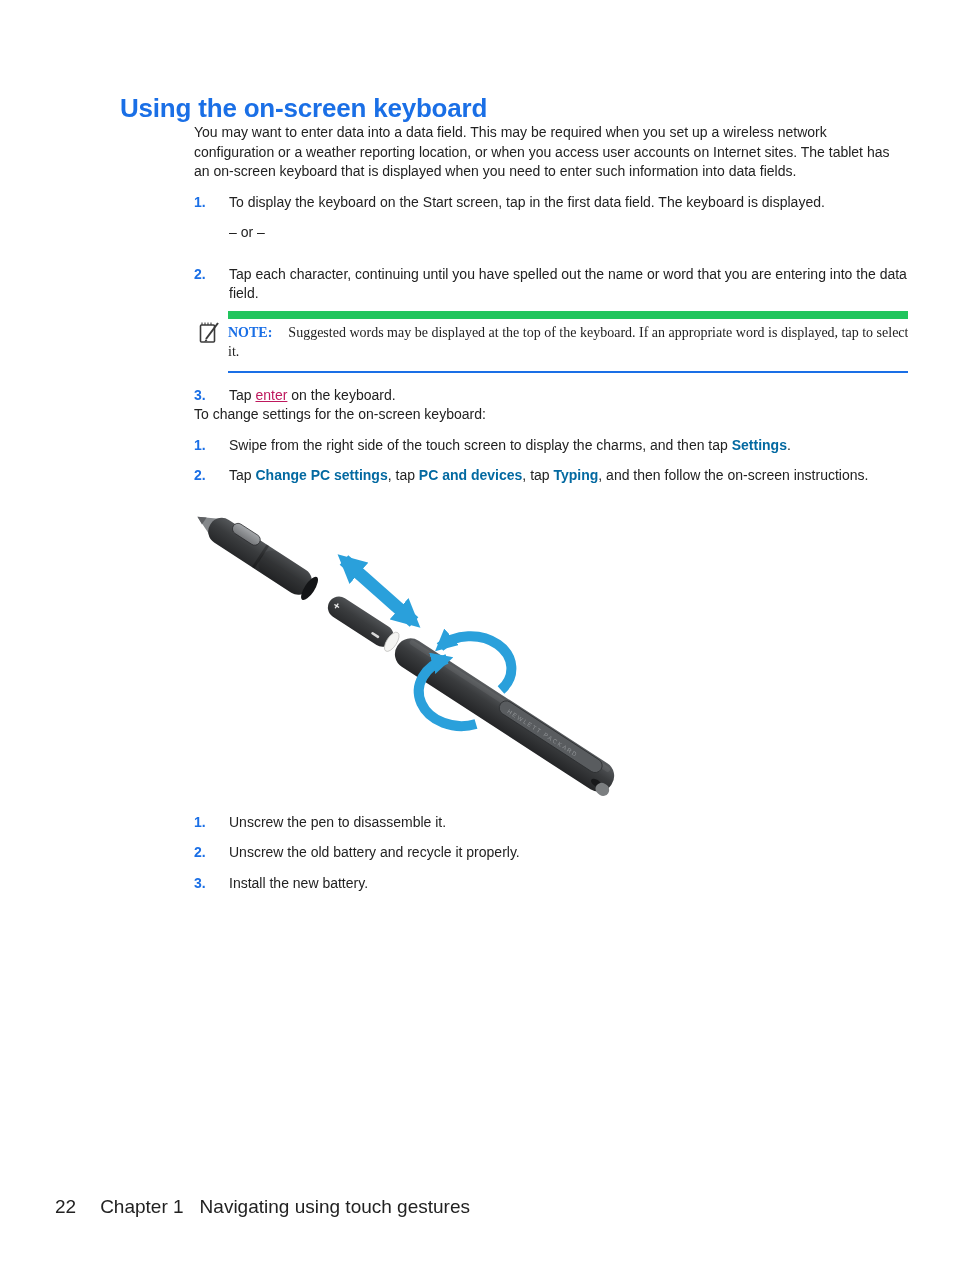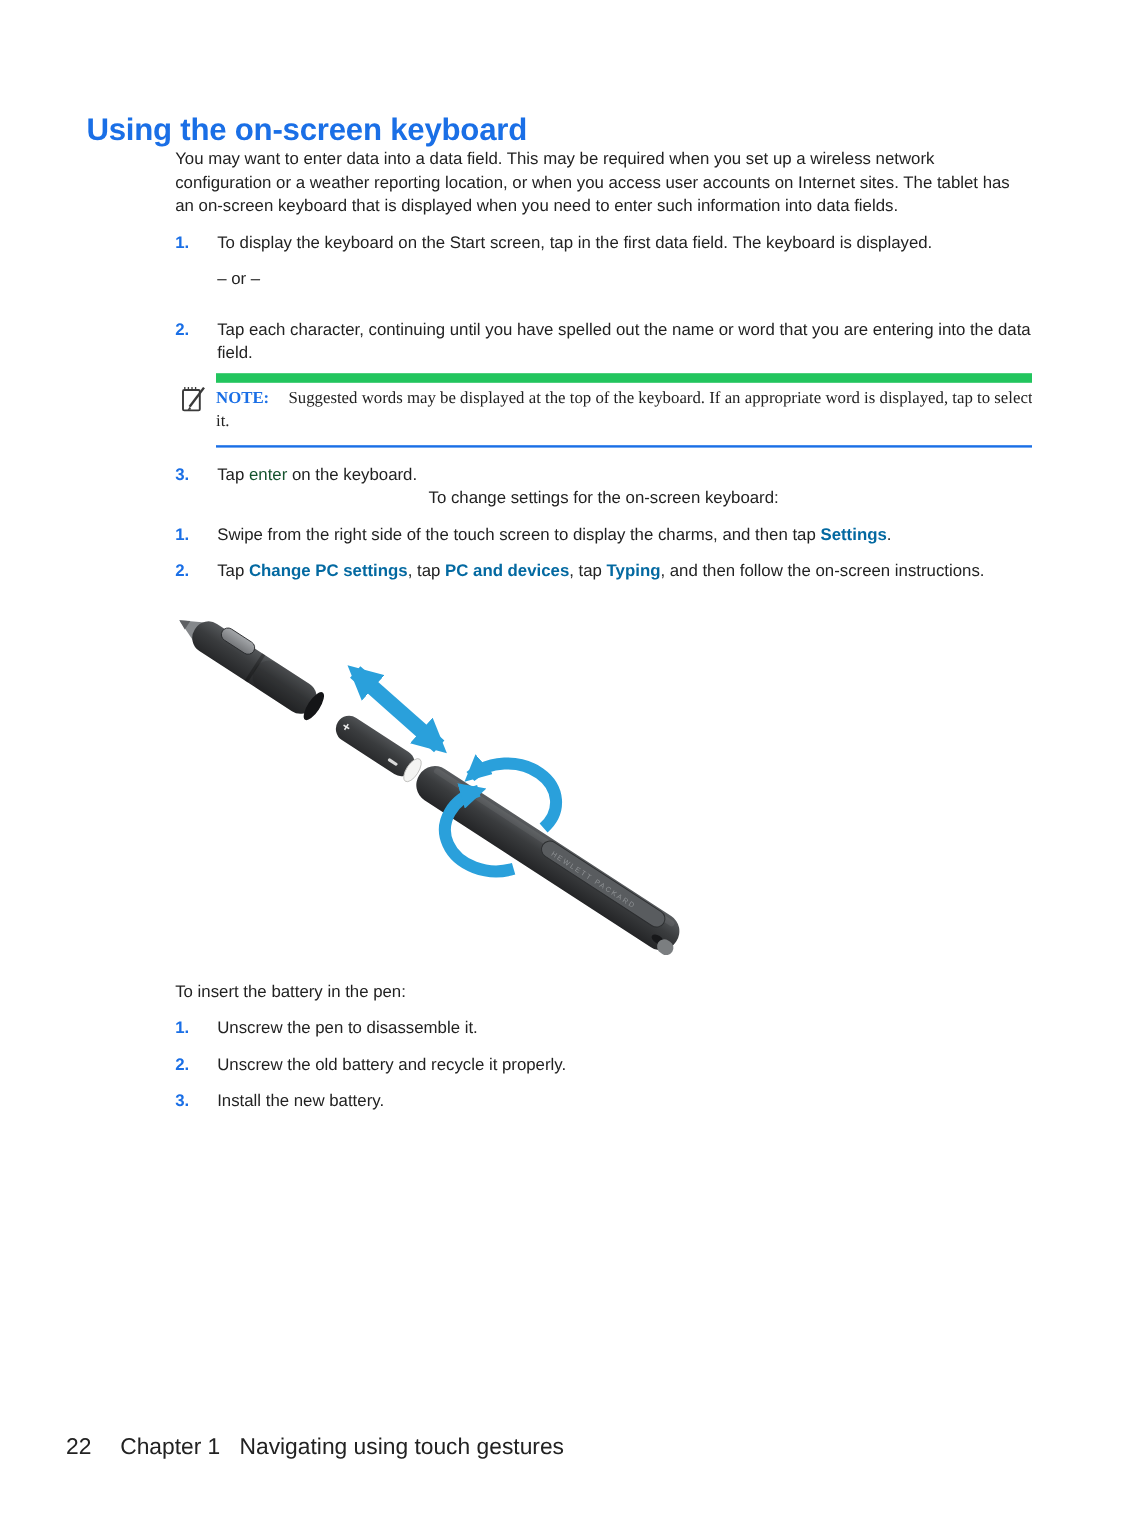--- a/index.html
+++ b/index.html
@@ -3,45 +3,46 @@
 <meta charset="utf-8">
 <style>
   html,body{margin:0;padding:0;background:#ffffff;}
   .page{
     position:relative;
     width:860px;height:1270px;
     background:#ffffff;
     font-family:"Liberation Sans","DejaVu Sans",sans-serif;
     color:#222222;
     overflow:hidden;
+    padding-left:48px;
   }
   h1.section-heading{
     margin:0 0 0 72px;
     font-size:26px;
     line-height:30px;
     font-weight:700;
     color:#1A6FE6;
     letter-spacing:-0.2px;
   }
   #heading-keyboard{padding-top:93px;}
   #heading-pen{margin-top:21px;}
   .body-text{font-size:14px;line-height:19.5px;}
   p.para{margin:0 0 0 146px;width:714px;}
   .intro{margin-top:16px;}
-  .plain-lead{margin-top:11px;text-align:center;}
+  .plain-lead{margin-top:11px;}
   .steps{margin:0 0 0 146px;width:714px;}
   .li{display:flex;margin-top:11px;}
   .li.mt12{margin-top:12px;}
   .li.mt13{margin-top:13px;}
   .num{flex:0 0 35px;width:35px;color:#1A6FE6;font-weight:700;}
   .li-body{flex:1;max-width:679px;}
   .or-divider{margin:11px 0 10px 0;}
   .sub-para{margin-top:10px;}
   b{font-weight:700;color:#0369a1;}
-  .link{color:#14532d;}
+  .link{color:#be185d;text-decoration:underline;}
   .note-box{
     position:relative;
     margin:7px 0 0 180px;
     width:688px;
     border-top:8px solid #22c55e;
     border-bottom:2px solid #1A6FE6;
     padding:4px 2px 9px 0;
     font-family:Liberation Serif, serif;
   }
   .note-label{color:#1A6FE6;font-weight:700;padding-right:16px;}
@@ -161,21 +162,20 @@
         <rect x="481" y="3" width="14" height="12" rx="6" fill="#7b7e80"></rect>
       </g>
 
       <line x1="152" y1="58" x2="222" y2="120" stroke="#2AA0DB" stroke-width="13" marker-start="url(#ah)" marker-end="url(#ah)"></line>
 
       <path d="M309,188 A38,30 0 1 0 248,145" fill="none" stroke="#2AA0DB" stroke-width="10" marker-end="url(#ah)"></path>
       <path d="M284,222 A42,34 0 1 1 255,157" fill="none" stroke="#2AA0DB" stroke-width="10" marker-end="url(#ah)"></path>
     </svg>
   </figure>
 
-  <p class="para body-text" style="margin-top:15px;">To insert the battery in the pen:</p>
 
   <div class="steps body-text">
     <div class="li">
       <span class="num">1.</span>
       <div class="li-body">Unscrew the pen to disassemble it.</div>
     </div>
     <div class="li">
       <span class="num">2.</span>
       <div class="li-body">Unscrew the old battery and recycle it properly.</div>
     </div>

